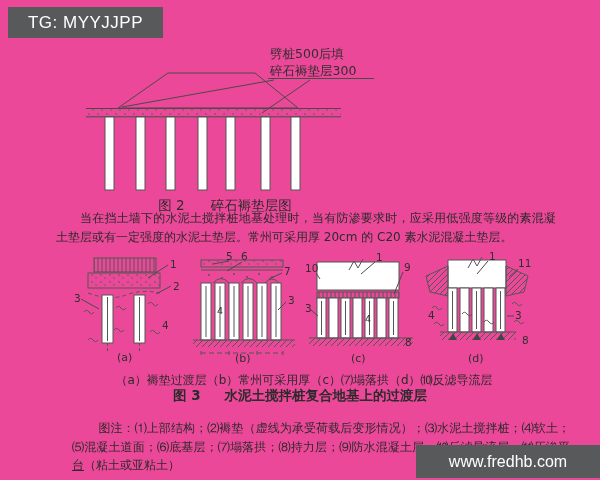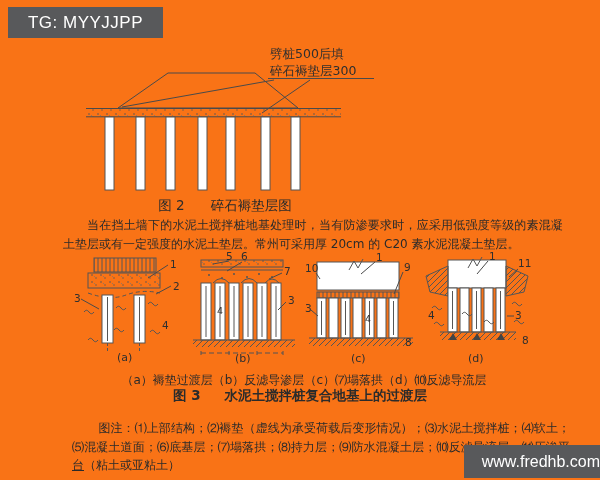--- a/index.html
+++ b/index.html
@@ -1,31 +1,31 @@
 <!DOCTYPE html>
 <html><head>
 <meta charset="utf-8">
 <style>
   html,body{margin:0;padding:0;background:#fff;}
-  .page{position:relative;width:600px;height:480px;background:#f97316;overflow:hidden;
+  .page{position:relative;width:600px;height:480px;background:#ec4899;overflow:hidden;
         font-family:"DejaVu Sans",sans-serif;color:#2b2b2b;}
   .badge{position:absolute;background:#58595b;color:#ffffff;text-align:center;
          font-family:"Liberation Sans","DejaVu Sans",sans-serif;}
   .badge-top{left:8px;top:7px;width:155px;height:31px;line-height:31px;font-size:17px;letter-spacing:.5px;}
-  .badge-bottom{right:0;bottom:2px;width:136px;height:33px;line-height:33px;font-size:16px;text-align:right;}
+  .badge-bottom{right:0;bottom:2px;width:184px;height:33px;line-height:33px;font-size:16px;}
   .fig2{position:absolute;left:78px;top:42px;width:340px;height:155px;}
   svg text{font-family:"DejaVu Sans",sans-serif;fill:#2f2f2f;}
   .svgnote{font-size:12.5px;}
   .callout{font-size:10.5px;}
   .callout-sm{font-size:9.5px;}
   .subtag{font-size:11px;}
   .figcap{position:absolute;left:60px;top:197px;width:330px;text-align:center;
           font-weight:normal;font-size:13.5px;}
   .figcap .sp{display:inline-block;width:26px;}
-  .bodytext{position:absolute;left:56px;top:209px;width:500px;margin:7px;
+  .bodytext{position:absolute;left:56px;top:209px;width:500px;margin:0;
             font-size:12px;line-height:1.58;text-indent:2em;text-align:justify;}
   .fig3row{position:absolute;left:72px;top:252px;width:462px;display:flex;justify-content:space-between;}
   .subfig{width:112px;height:112px;}
   .fig3caps{position:absolute;left:62px;top:372px;width:484px;display:flex;
             justify-content:center;font-size:12px;}
   .figcap3{position:absolute;left:0;top:387px;width:600px;text-align:center;
            font-weight:bold;font-size:13.5px;}
   .figcap3 .sp{display:inline-block;width:24px;}
   .notes{position:absolute;left:56px;top:403px;width:498px;margin:16px;
          font-size:12px;line-height:1.55;text-indent:2.2em;text-align:justify;}
@@ -247,21 +247,21 @@
       <text class="callout" x="96" y="15">11</text>
       <text class="callout" x="6" y="67">4</text>
       <text class="callout" x="93" y="67">3</text>
       <text class="callout" x="100" y="92">8</text>
       <text class="subtag" x="46" y="110">(d)</text>
     </svg>
   </div>
 
   <div class="fig3caps">
     <span>（a）褥垫过渡层</span>
-    <span>（b）反滤导渗层</span>
+    <span>（b）常州可采用厚</span>
     <span>（c）⑺塌落拱</span>
     <span>（d）⑽反滤导流层</span>
   </div>
 
   <div class="figcap3">
     <span>图 3</span><span class="sp"></span><span>水泥土搅拌桩复合地基上的过渡层</span>
   </div>
 
   <p class="notes"><span>图注：⑴上部结构；⑵褥垫（虚线为承受荷载后变形情况）；⑶水泥土搅拌桩；⑷软土；⑸混凝土道面；⑹底基层；⑺塌落拱；⑻持力层；⑼防水混凝土层；⑽反滤导流层；⑾</span><span class="u">压渗平台</span><span>（粘土或亚粘土）</span></p>
 

